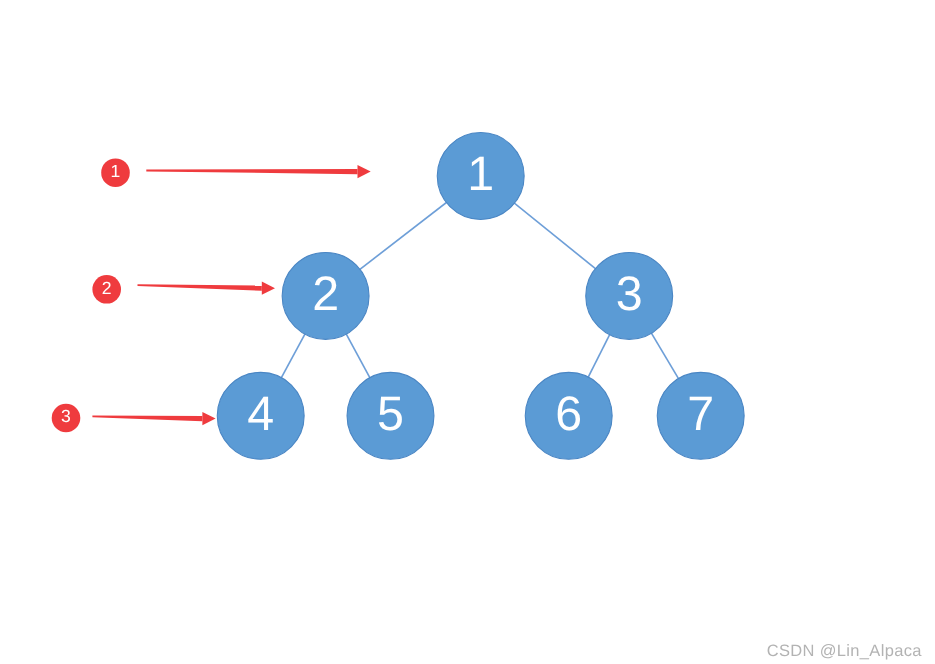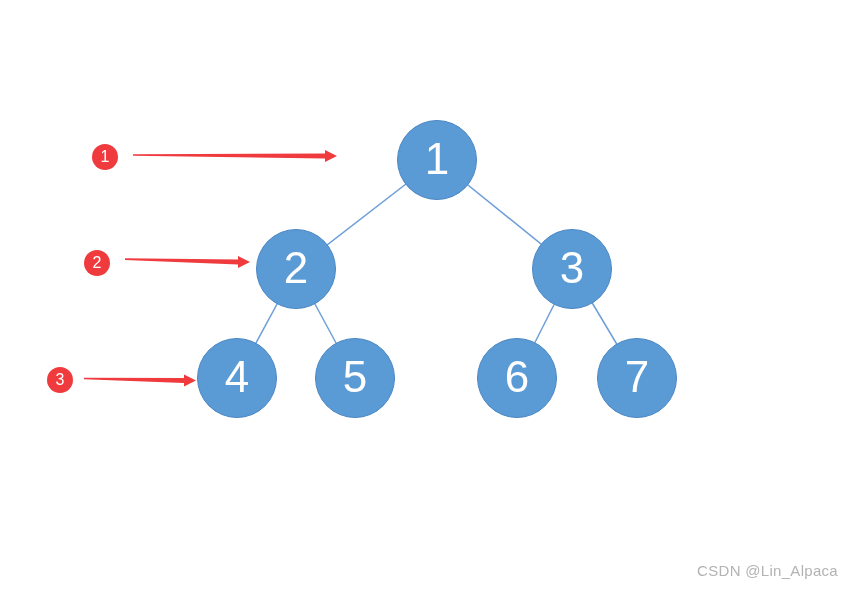--- a/index.html
+++ b/index.html
@@ -71,21 +71,21 @@
     align-items: center;
     justify-content: center;
     line-height: 1;
   }
   .marker-1 { left: 92px;  top: 144px; }
   .marker-2 { left: 84px;  top: 250px; }
   .marker-3 { left: 47px;  top: 367px; }
   .watermark {
     position: absolute;
     right: 12px;
-    bottom: 25px;
+    bottom: 4px;
     color: var(--watermark-gray);
     font-size: 15px;
     letter-spacing: 0.3px;
   }
 </style>
 </head>
 <body>
 
 <div class="canvas">
 

